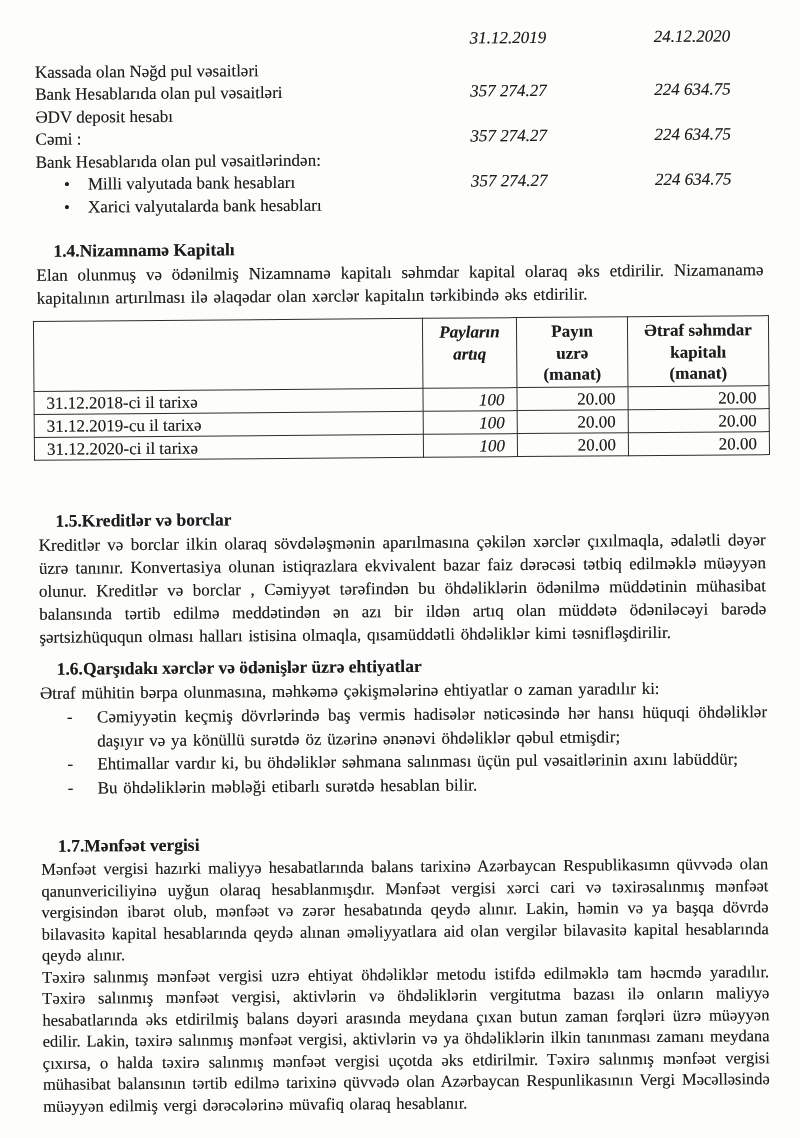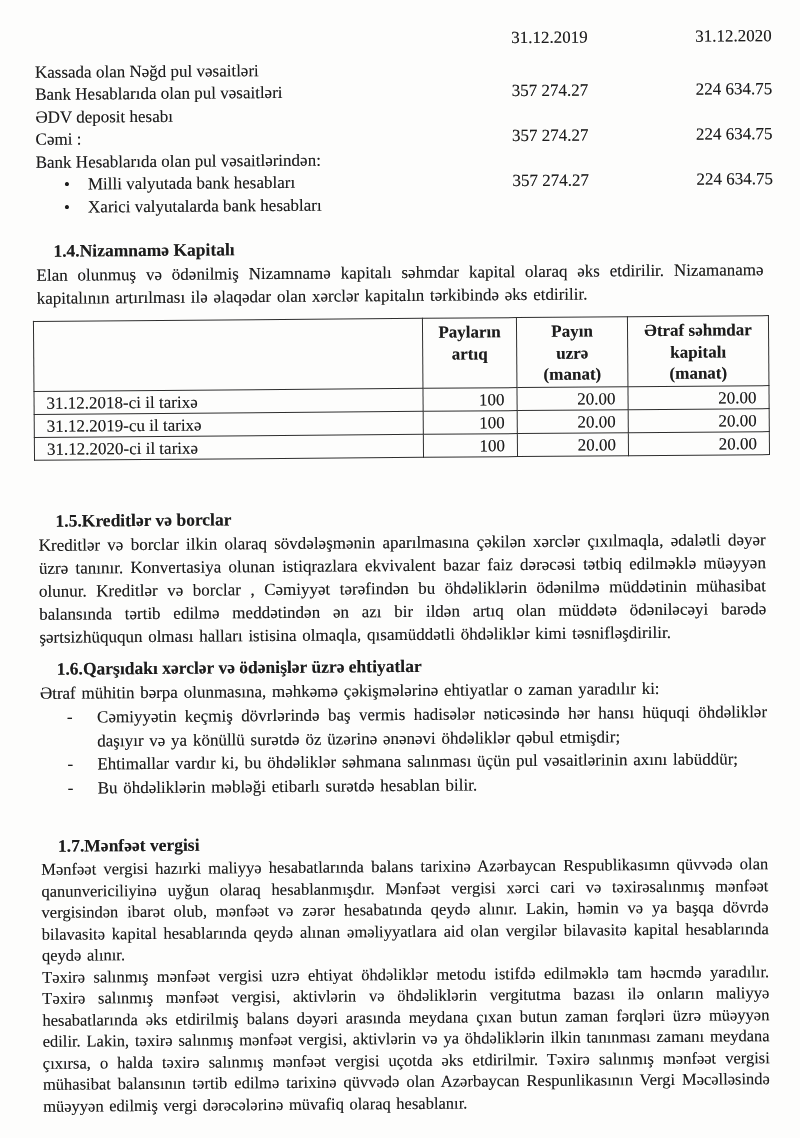--- a/index.html
+++ b/index.html
@@ -17,56 +17,56 @@
     transform-origin: 50% 40%;
     text-shadow: 0 0 0.6px rgba(45,45,45,0.55);
   }
   
   .cash { position: absolute; top: 28px; left: 38px; width: 737px; font-size: 17px; }
   .cash-row { display: flex; align-items: baseline; line-height: 22.5px; }
   .cash-row.head { margin-bottom: 8px; }
   .cash-lbl { flex: 1; }
   .cash-lbl.indent { padding-left: 28px; }
   .cash-dot { display: inline-block; width: 24px; text-align: left; }
-  .cash-v { width: 118px; text-align: right; }
+  .cash-v { width: 118px; text-align: left; font-style: italic; }
   .cash-v.v2 { margin-left: 66px; }
   
   .sec { position: absolute; left: 38px; width: 727px; }
   .heading { font-weight: bold; font-size: 17.5px; padding-left: 17px; line-height: 22px; }
   .para { font-size: 17px; line-height: 23px; text-align: justify; word-spacing: 1.5px; }
   .para p { margin: 0; }
   .tight { line-height: 21.5px; font-size: 16.5px; }
   
   .captable { position: absolute; top: 318px; left: 34px; border-collapse: collapse; table-layout: fixed; width: 731px; font-size: 17px; }
   .captable th, .captable td { border: 1.6px solid #2e2e2e; padding: 0; }
   .captable th { font-weight: bold; vertical-align: top; padding-top: 3px; line-height: 21.5px; text-align: center; }
   .captable .hrow th { height: 66px; }
   .captable .c0 { width: 388px; }
-  .captable .c1 { width: 93px; }
+  .captable .c1 { width: 93px; font-style: italic; }
   .captable .c2 { width: 110px; margin-top: 20px; }
   .captable .c3 { width: 140px; }
   .captable td { line-height: 21px; height: 22px; }
   .captable td.lab { padding-left: 12px; text-align: left; }
   .captable td.num { text-align: right; padding-right: 12px; }
   
   .dash-list { }
   .dash-item { display: flex; padding-left: 27px; line-height: 23.5px; font-size: 17px; }
   .dash-marker { width: 30px; flex: none; }
   .dash-text { flex: 1; text-align: justify; word-spacing: 1.5px; }
 </style>
 </head>
 <body>
 
 <div class="sheet">
 
   <div class="cash">
     <div class="cash-row head">
       <div class="cash-lbl"></div>
       <div class="cash-v">31.12.2019</div>
-      <div class="cash-v v2">31.12.2020</div>
+      <div class="cash-v v2">24.12.2020</div>
     </div>
 
     <div class="cash-row">
       <div class="cash-lbl">Kassada olan Nəğd pul vəsaitləri</div>
       <div class="cash-v"></div>
       <div class="cash-v v2"></div>
     </div>
     <div class="cash-row">
       <div class="cash-lbl">Bank Hesablarıda olan pul vəsaitləri</div>
       <div class="cash-v">357 274.27</div>

